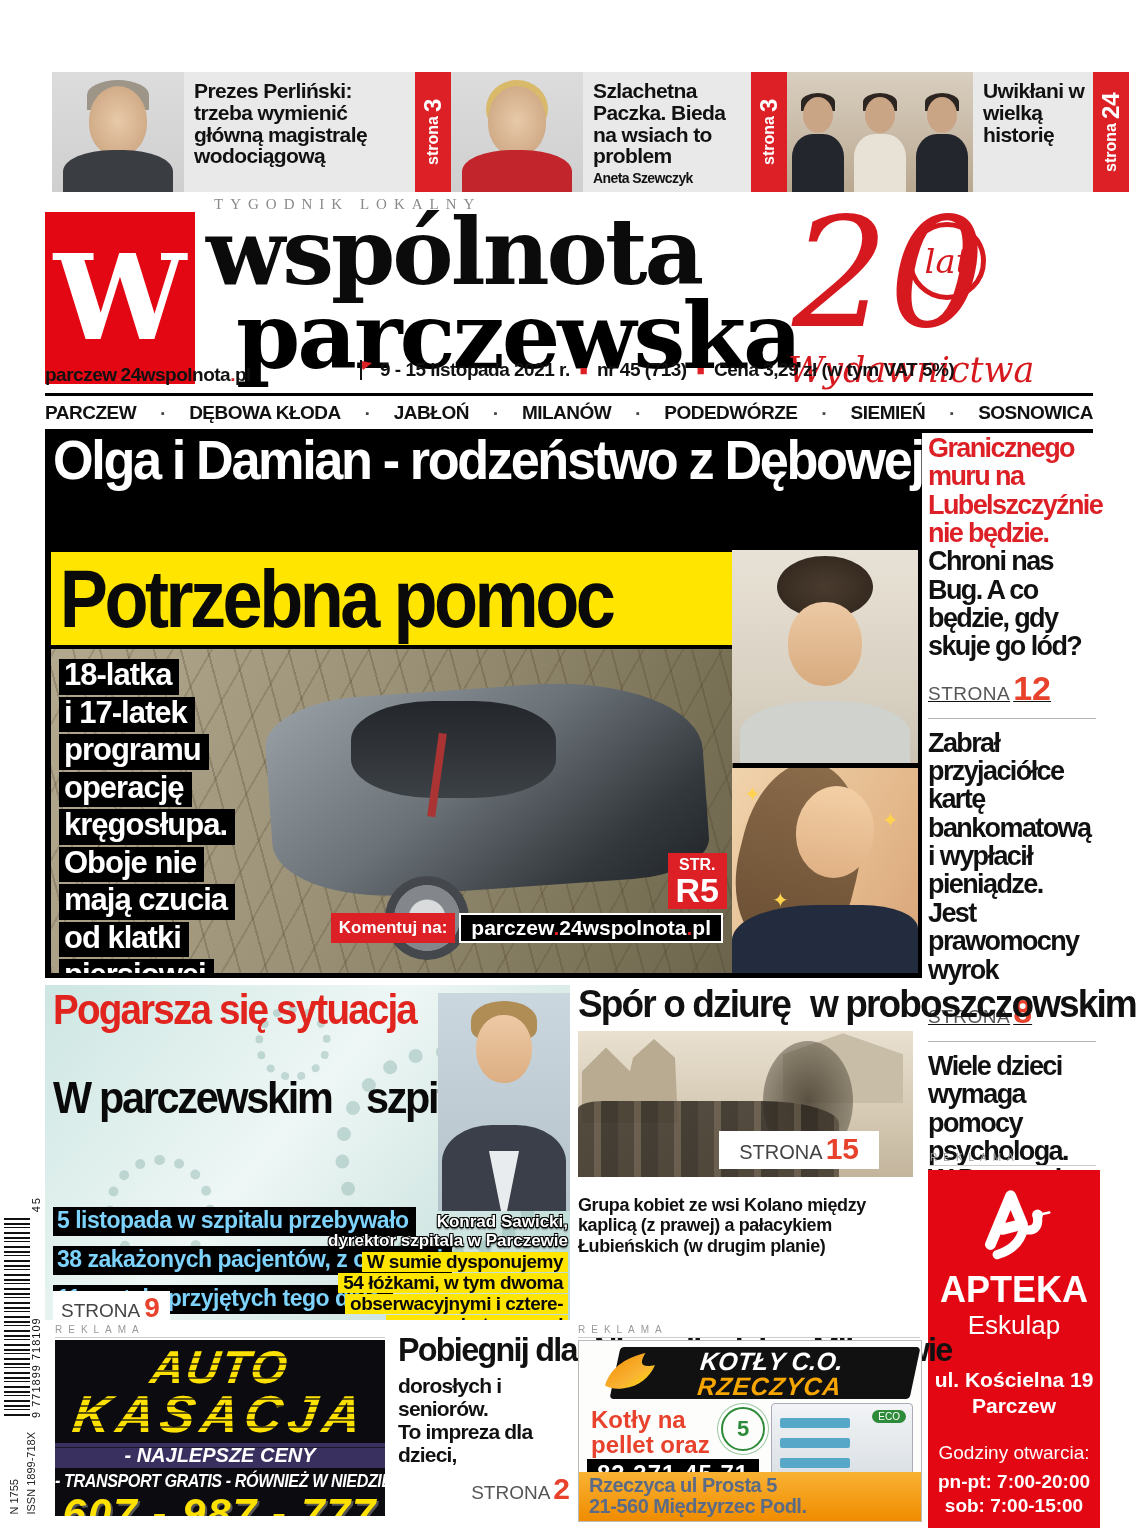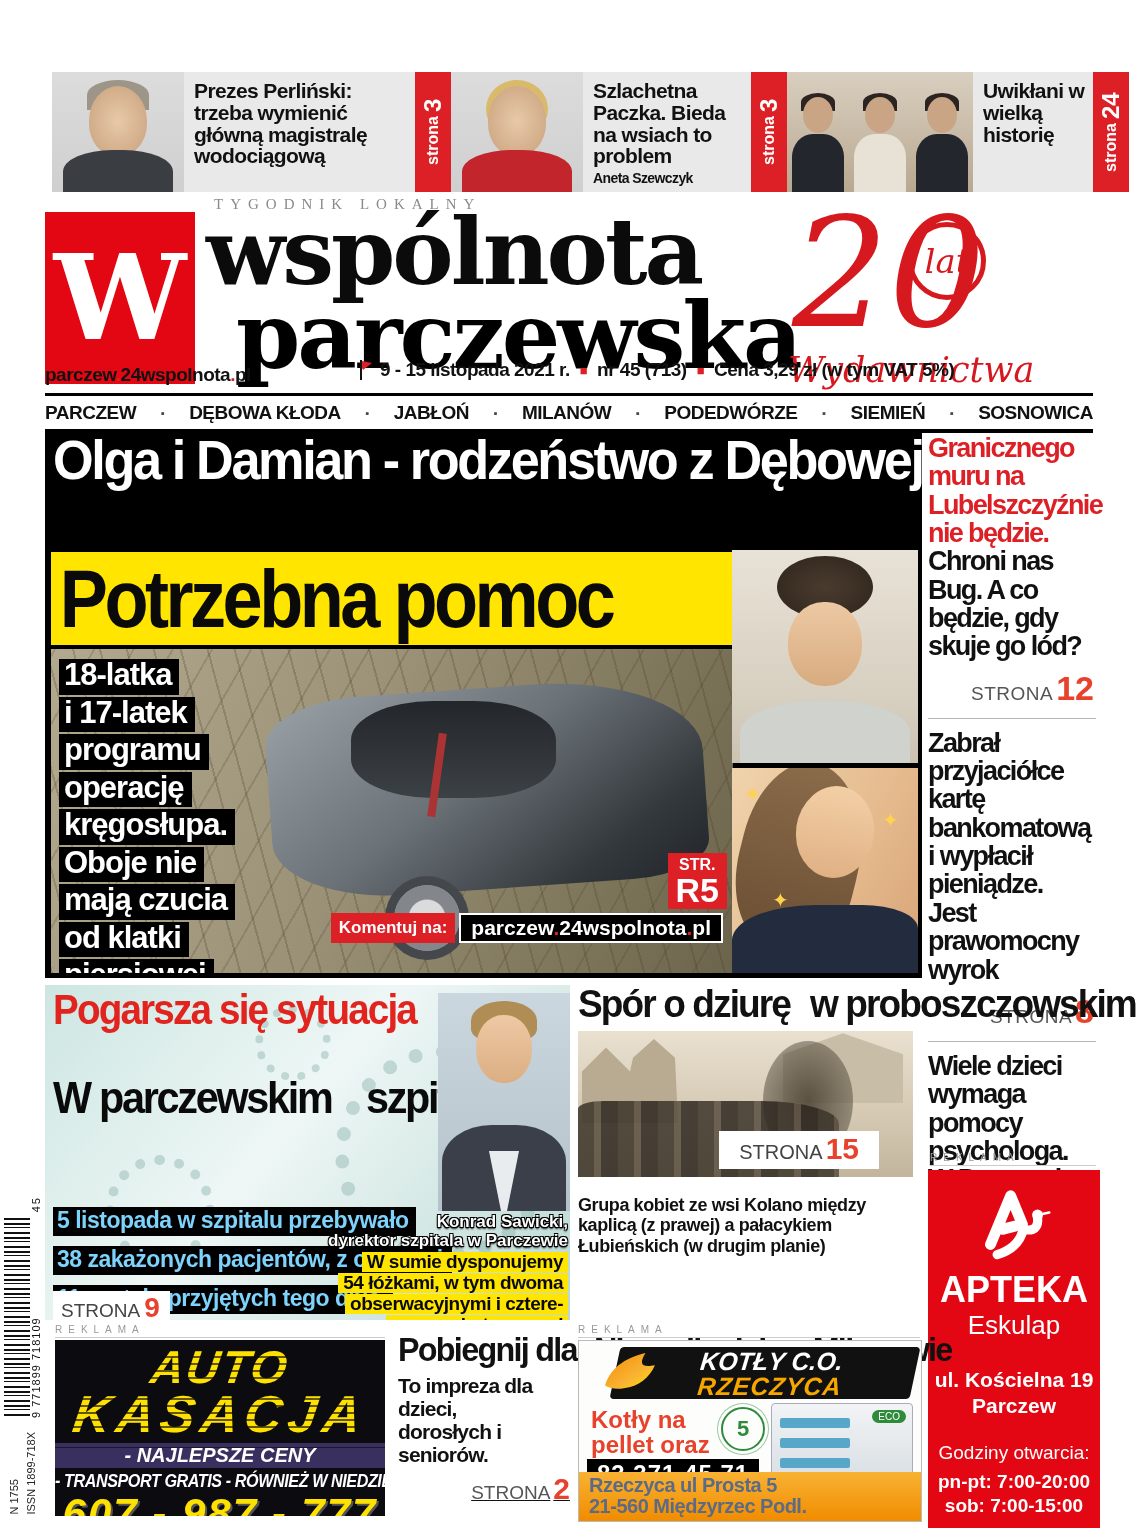--- a/index.html
+++ b/index.html
@@ -89,21 +89,21 @@
   .pgirl .face{position:absolute;left:64px;top:18px;width:78px;height:92px;border-radius:50%;background:linear-gradient(#f3cfa6,#e0b184);transform:rotate(8deg);}
   .pgirl .top{position:absolute;left:0;bottom:-10px;width:100%;height:78px;border-radius:45% 30% 0 0;background:#232c3f;}
   .pgirl .star{position:absolute;color:#ffd34d;font-size:20px;}
 
   
   .sidebar{left:928px;top:432px;width:168px;}
   .sb-item{padding:2px 0 10px;border-bottom:1px solid #b5b5b5;margin-bottom:8px;}
   .sb-item:last-of-type{border-bottom:none;}
   .sb-txt{font-size:27px;font-weight:bold;letter-spacing:-1.6px;line-height:1.05;}
   .sb-lead{color:#dd1f26;}
-  .sb-page{text-align:right;margin-top:8px;padding-right:2px;}
+  .sb-page{text-align:left;margin-top:8px;padding-right:2px;text-decoration:underline;}
   .sb-page .lab{font-size:19px;color:#555;letter-spacing:.5px;font-weight:normal;}
   .sb-page .num{font-size:34px;color:#e8412c;font-weight:bold;margin-left:3px;}
   .reklama{font-size:10px;letter-spacing:6px;color:#999;border-bottom:1px solid #ccc;padding-bottom:2px;}
   .rk-side{left:930px;top:1152px;width:166px;}
   .apteka{left:928px;top:1170px;width:172px;height:358px;background:#e30613;color:#fff;text-align:center;}
   .apteka svg{margin-top:14px;}
   .ap-name{font-size:36px;font-weight:bold;letter-spacing:0;line-height:1;}
   .ap-sub{font-size:26px;margin-top:2px;}
   .ap-addr{font-size:21px;font-weight:bold;margin-top:26px;line-height:1.25;}
   .ap-hlab{font-size:19px;margin-top:22px;}
@@ -154,21 +154,21 @@
   .auto .l1{font-size:46px;margin-top:6px;}
   .auto .l2{font-size:52px;letter-spacing:6px;}
   .auto .stripes{position:absolute;left:0;top:4px;width:100%;height:104px;pointer-events:none;
                  background:repeating-linear-gradient(180deg,transparent 0 5px,rgba(11,11,16,.65) 5px 7px);}
   .auto .band{background:#3a3060;color:#fff;font-style:italic;font-weight:bold;font-size:20px;padding:1px 0;margin-top:4px;}
   .auto .line{color:#fff;font-style:italic;font-weight:bold;font-size:19px;letter-spacing:-.5px;margin-top:2px;white-space:nowrap;}
   .auto .phone{color:#ffe100;font-style:italic;font-weight:bold;font-size:42px;letter-spacing:2px;line-height:1.05;text-shadow:2px 2px 0 #555;}
   .run{left:398px;top:1332px;width:172px;}
   .r-head{font-size:34px;font-weight:bold;letter-spacing:-1.8px;line-height:1.0;white-space:nowrap;}
   .r-deck{font-size:21px;font-weight:bold;letter-spacing:-.8px;line-height:1.1;margin-top:8px;}
-  .r-page{text-align:right;margin-top:6px;text-decoration:underline;}
+  .r-page{text-align:right;margin-top:6px;}
   .r-page .lab{font-size:19px;color:#555;}
   .r-page .num{font-size:30px;color:#e8412c;font-weight:bold;margin-left:3px;}
   .rk-kotly{left:578px;top:1324px;width:342px;}
   .kotly{left:578px;top:1340px;width:342px;height:180px;background:#fdfdfb;border:1px solid #bbb;overflow:hidden;}
   .k-banner{position:absolute;left:36px;top:6px;width:300px;height:52px;background:#111;transform:skewX(-12deg);border-radius:4px;}
   .k-flame{position:absolute;left:18px;top:4px;width:70px;height:54px;}
   .k-brand{position:absolute;left:120px;top:8px;font-style:italic;font-weight:bold;line-height:1;transform:skewX(-6deg);}
   .k-brand .b1{color:#fff;font-size:25px;letter-spacing:0;}
   .k-brand .b2{color:#f7a600;font-size:25px;letter-spacing:1px;}
   .k-offer{position:absolute;left:12px;top:66px;color:#e8412c;font-size:24px;font-weight:bold;line-height:1.05;}
@@ -442,22 +442,22 @@
     <div class="phone">607 - 987 - 777</div>
   </div>
 
   <div class="abs run">
     <div class="r-head">
       <div class="sqz sx95">Pobiegnij dla</div>
       <div class="sqz sx95">Niepodległej</div>
       <div class="sqz sx95">w Milanowie</div>
     </div>
     <div class="r-deck">
+      <div>dorosłych i seniorów.</div>
       <div>To impreza dla dzieci,</div>
-      <div>dorosłych i seniorów.</div>
     </div>
     <div class="r-page">
       <span class="lab">STRONA</span><span class="num">2</span>
     </div>
   </div>
 
   <div class="abs reklama rk-kotly">REKLAMA</div>
   <div class="abs kotly">
     <div class="k-banner"></div>
     <svg class="k-flame" viewBox="0 0 100 80">

